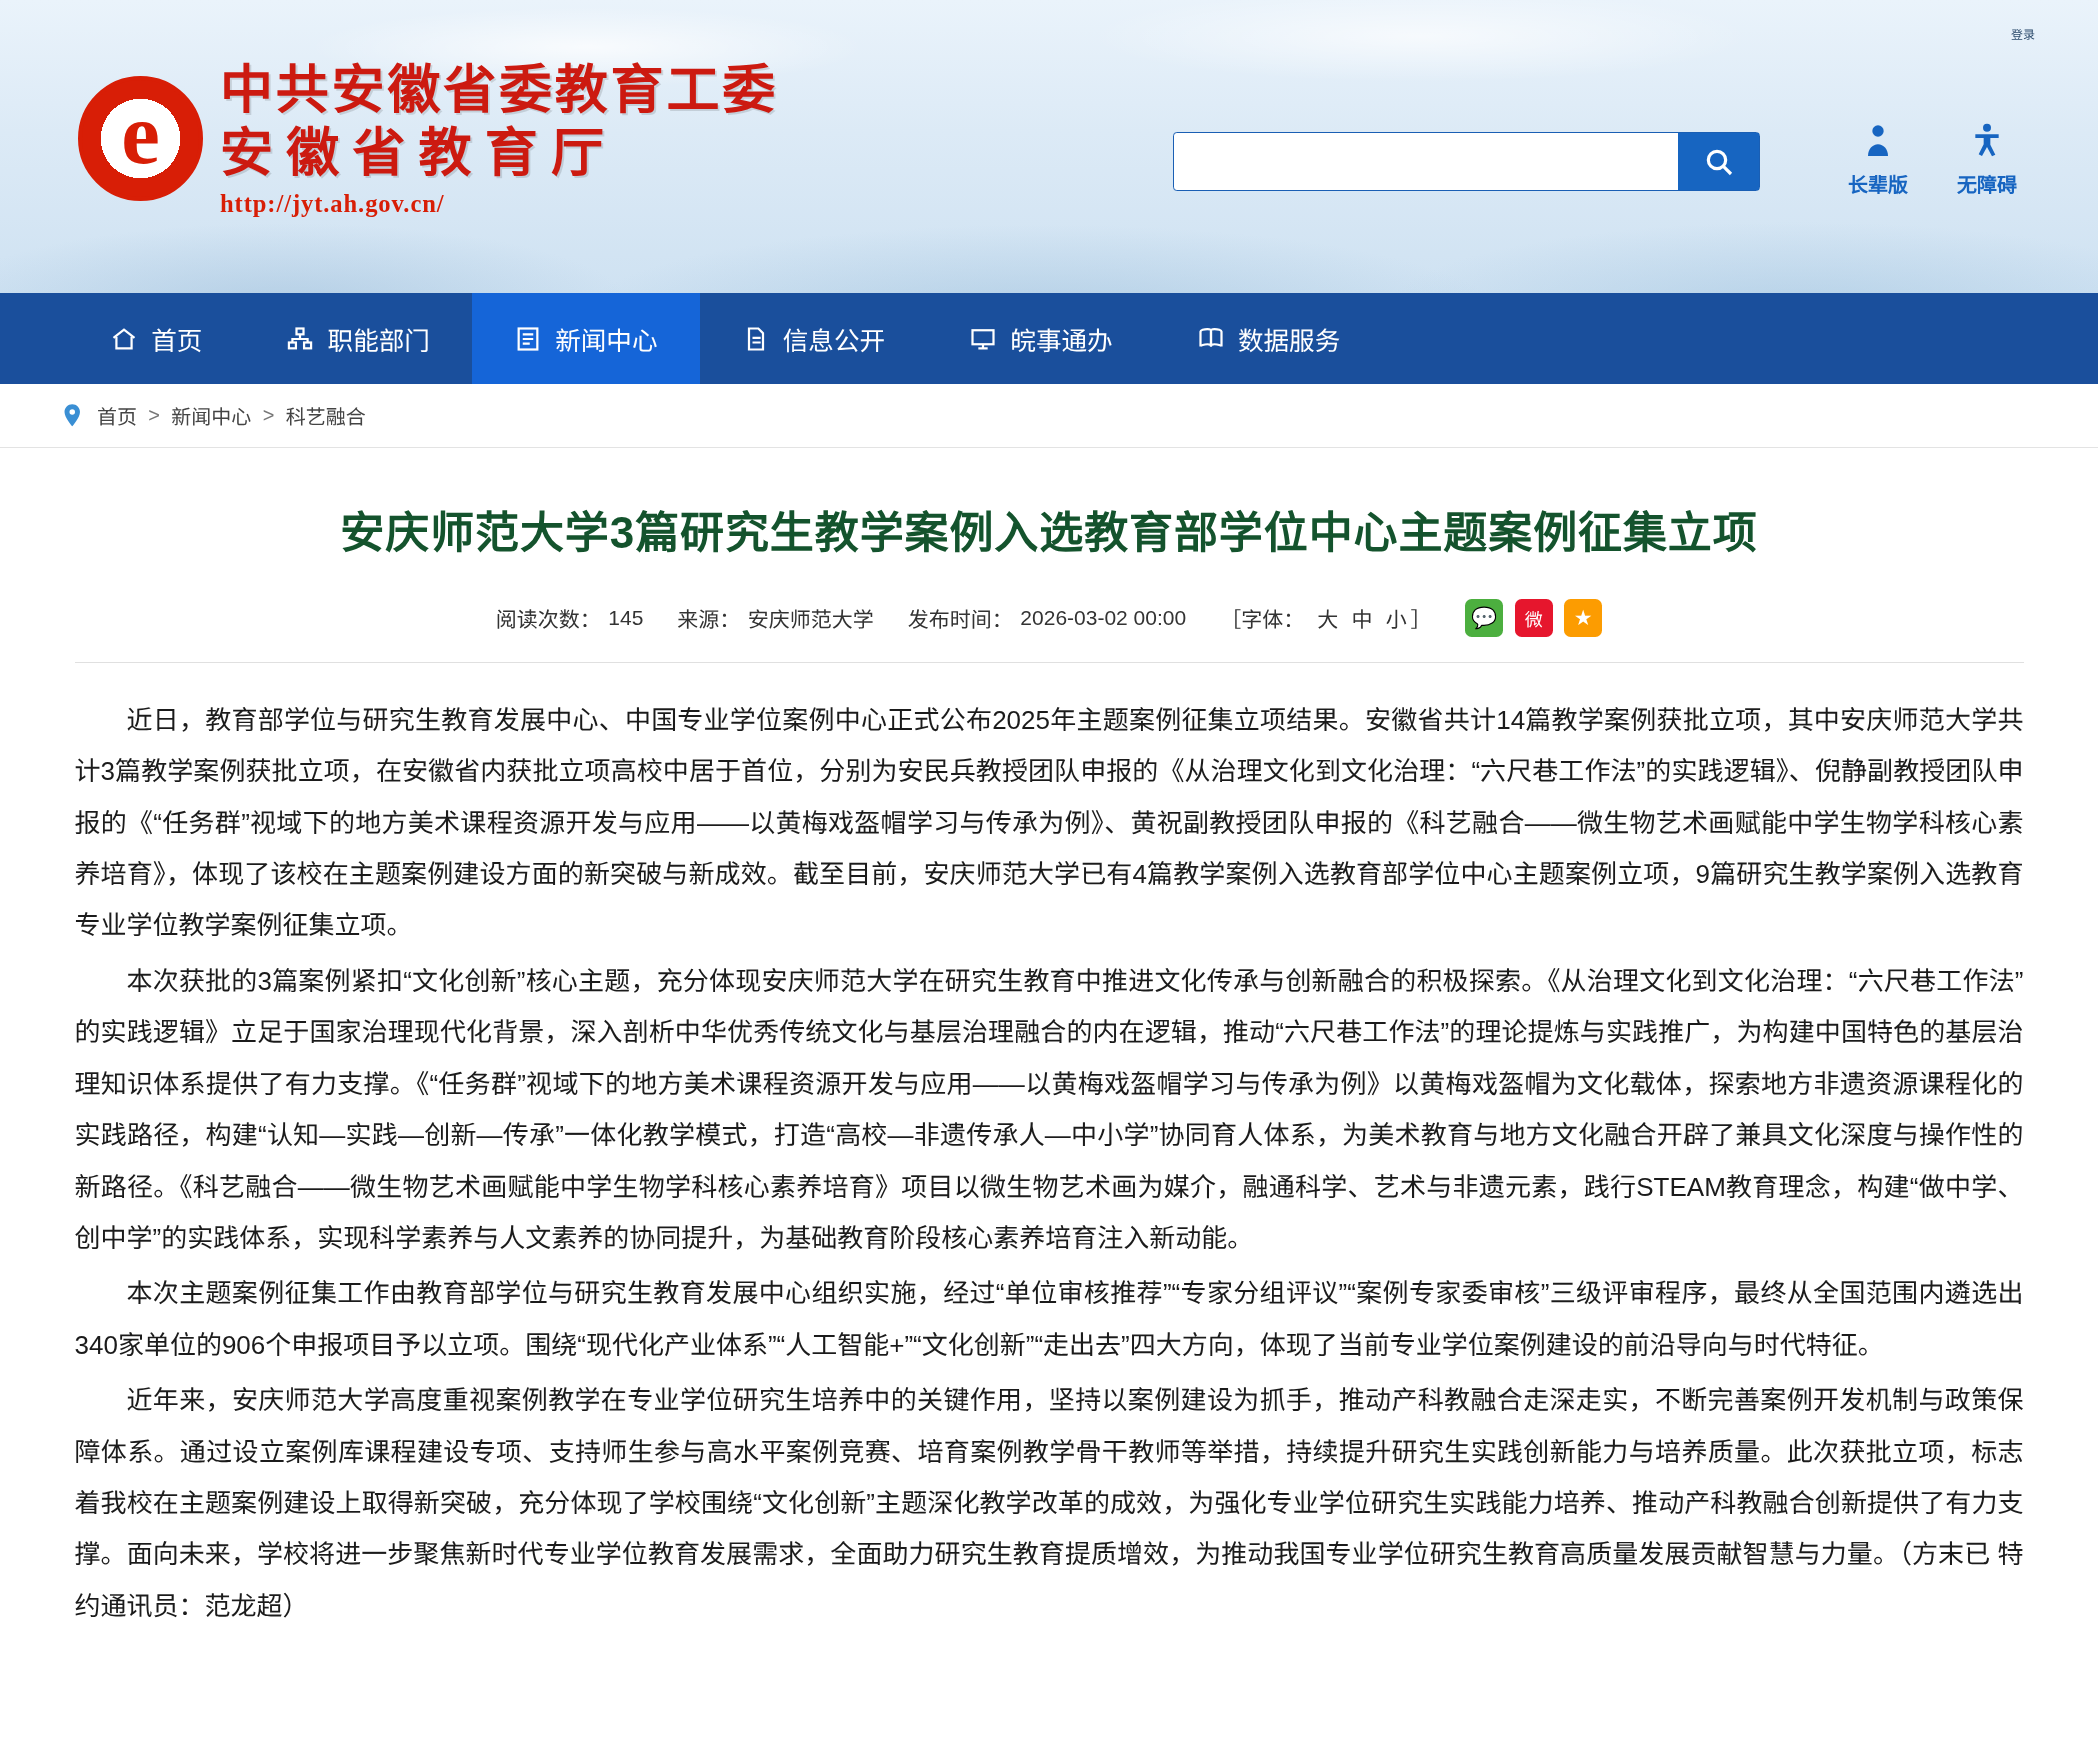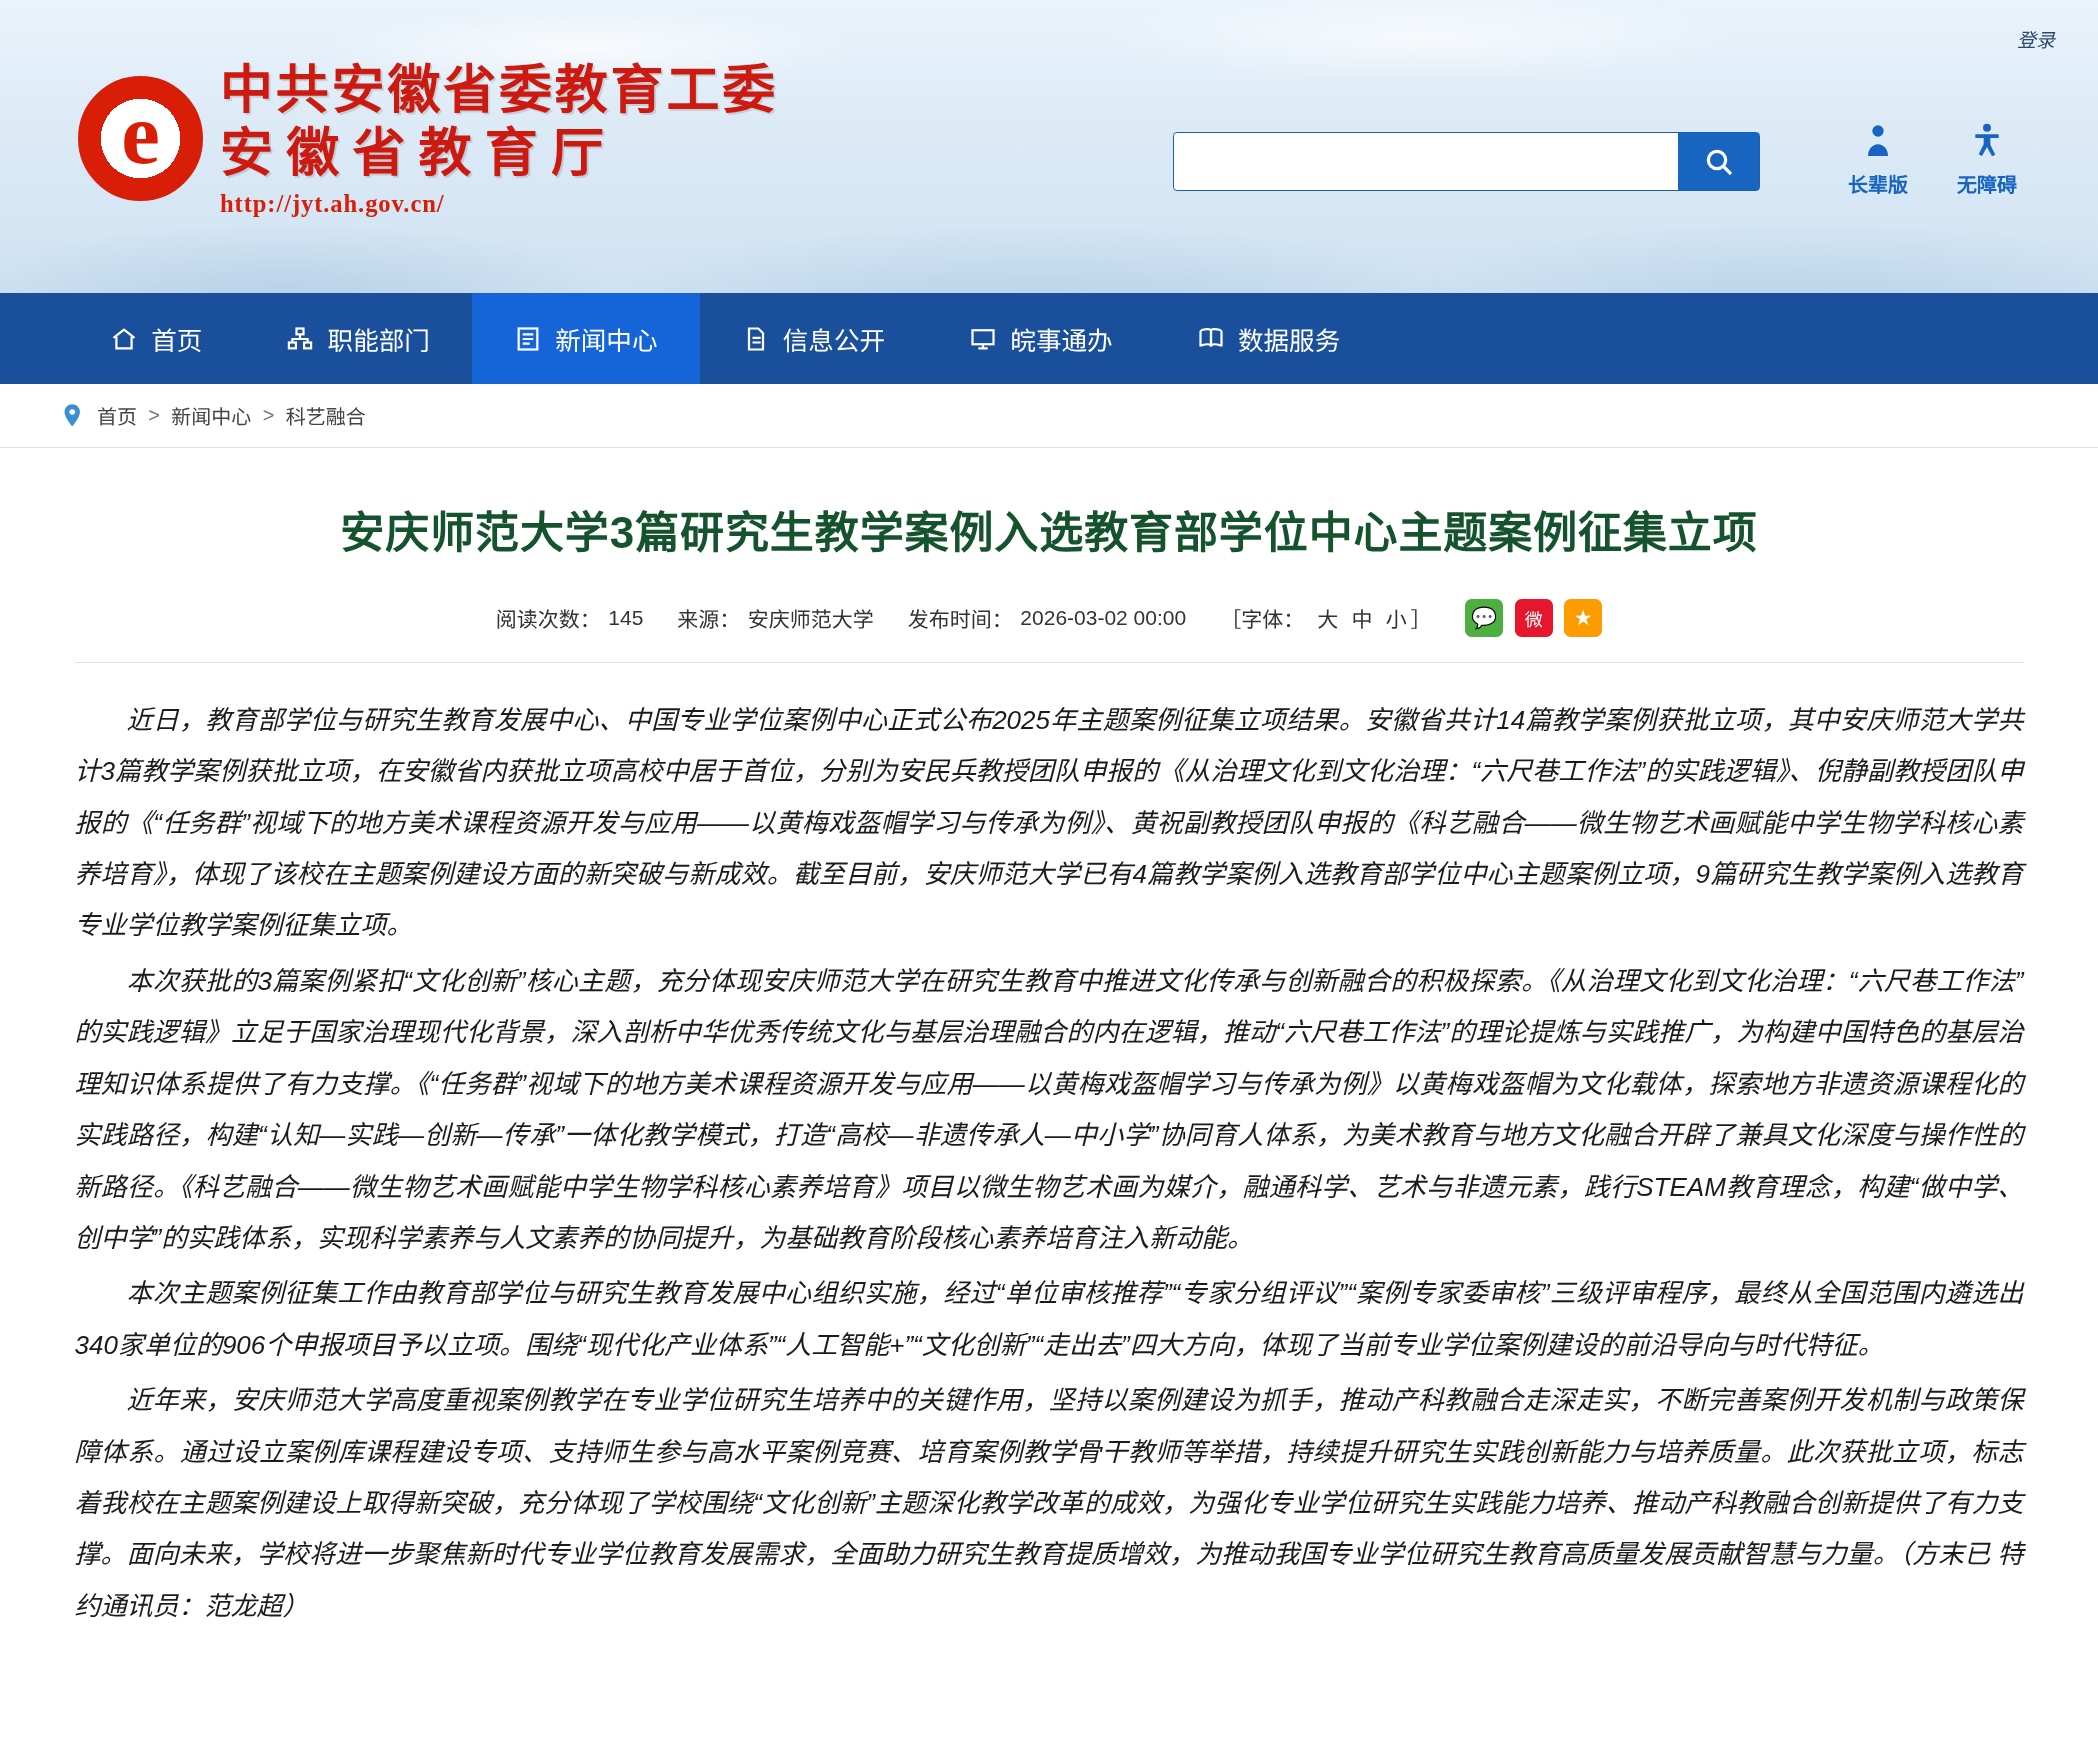--- a/index.html
+++ b/index.html
@@ -25,22 +25,22 @@
       radial-gradient(ellipse 662px 132px at 1041px 175px, rgba(140,180,212,.40), transparent 70%),
       radial-gradient(ellipse 587px 123px at 1798px 166px, rgba(150,188,218,.42), transparent 70%);
   }
   .header-clouds {
     position: absolute; left: 0; right: 0; top: 0; height: 142px;
     background:
       radial-gradient(ellipse 397px 57px at 587px 47px, rgba(255,255,255,.75), transparent 70%),
       radial-gradient(ellipse 473px 66px at 1420px 36px, rgba(255,255,255,.65), transparent 70%);
   }
   .login-link {
-    position: absolute; right: 43px; top: 24.6px;
-    font-size: 19px; color: #2b4a6b; text-decoration: none; font-style: italic;
+    position: absolute; right: 63px; top: 24.6px;
+    font-size: 12px; color: #2b4a6b; text-decoration: none;
   }
   .logo-wrap {
     position: absolute; left: 78px; top: 59px;
     display: flex; align-items: center; gap: 17px;
   }
   .logo-mark {
     width: 125px; height: 125px; flex: 0 0 125px;
     border-radius: 50%;
     background: radial-gradient(circle at 50% 50%, #ffffff 0 48%, #d81e06 48% 100%);
     border: 4.7px solid #d81e06;
@@ -136,21 +136,20 @@
   .sep-line { border-top: 1.9px solid #e0e0e0; margin: 0 0 32px; }
 
   .art-body p {
     font-size: 26px;
     line-height: 1.98;
     color: #1b1b1b;
     text-align: justify;
     margin: 0 0 3.8px;
     text-indent: 2em;
     font-family: "Liberation Sans", "DejaVu Sans", sans-serif;
-    font-style: italic;
   }
 </style>
 </head>
 <body>
 
 <div class="header">
   <div class="header-clouds"></div>
   <div class="header-mountains"></div>
 
   <a href="#" class="login-link">登录</a>

